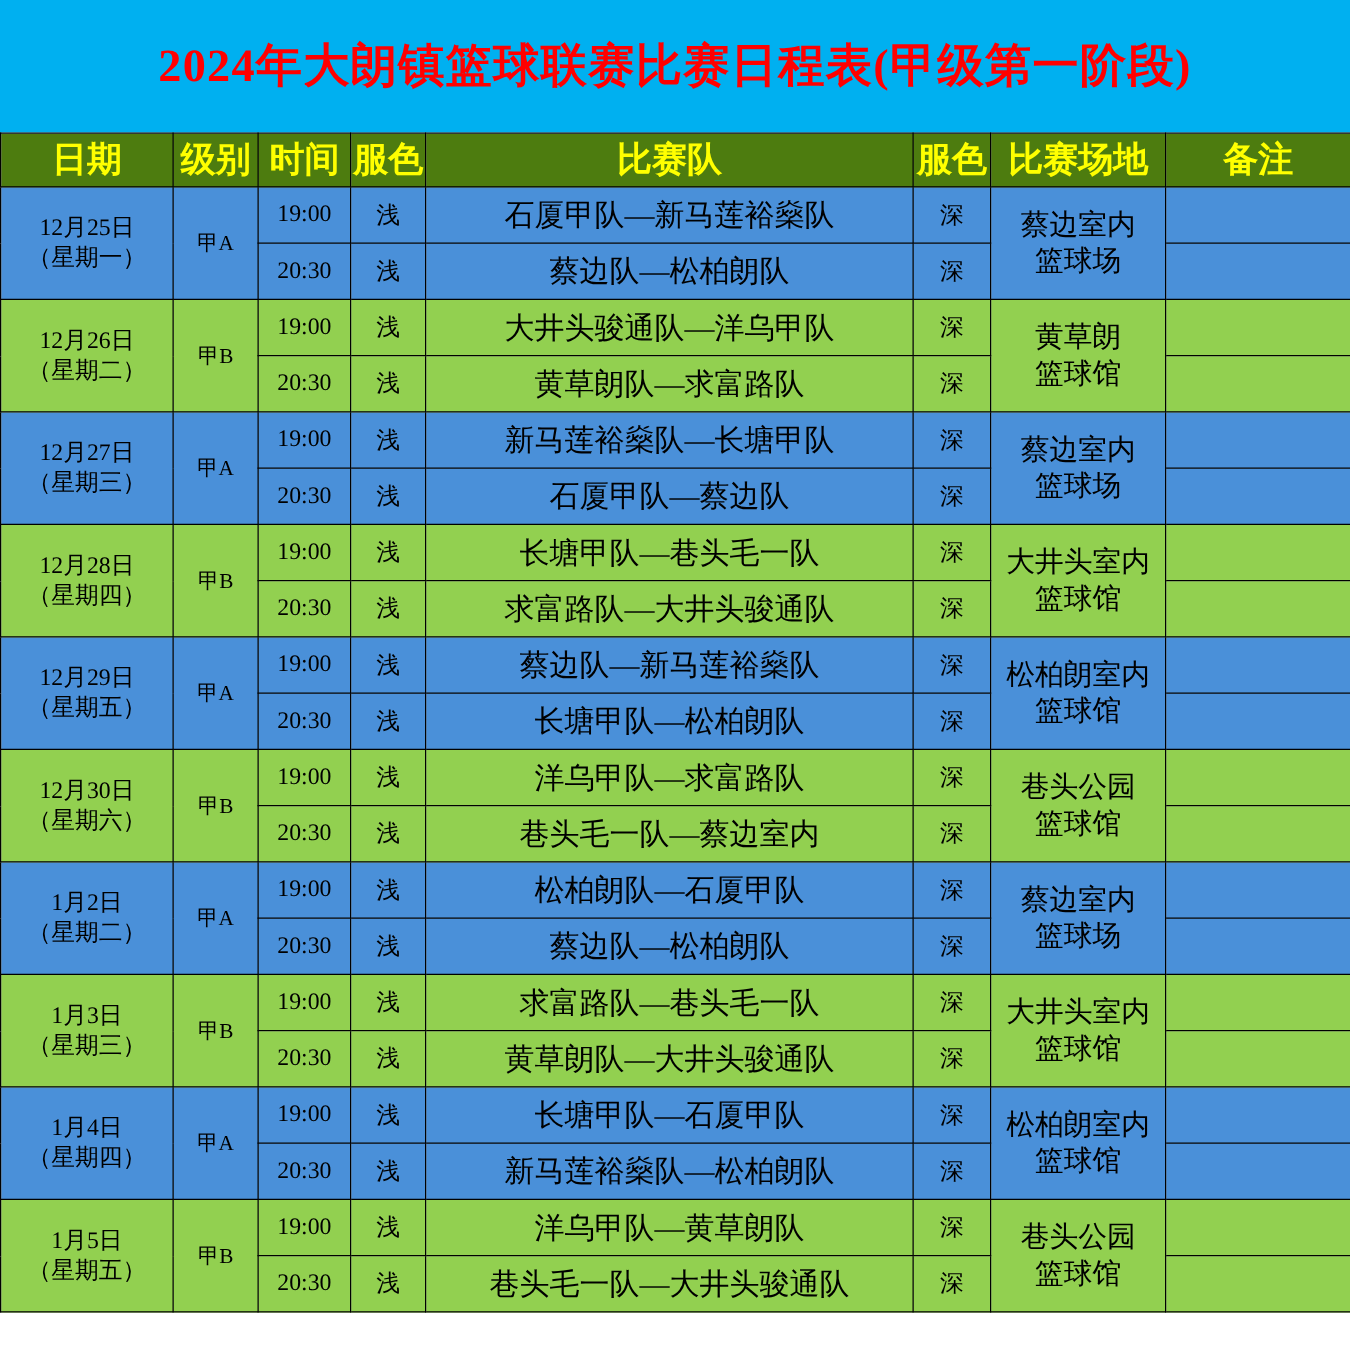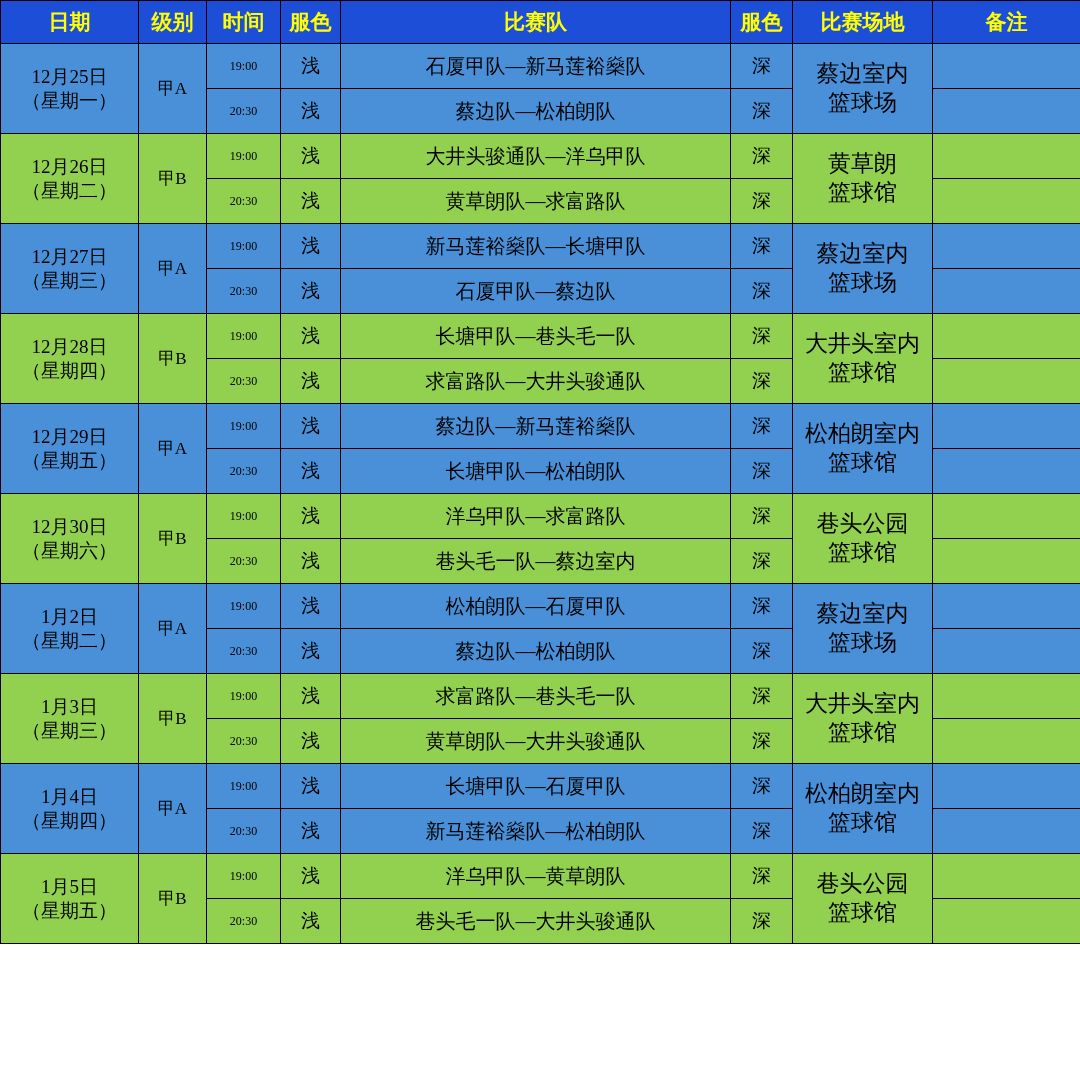--- a/index.html
+++ b/index.html
@@ -40,23 +40,23 @@
     table-layout: fixed;
     font-family: "Liberation Serif", serif;
   }
   table.schedule td, table.schedule th {
     border: 1px solid #000000;
     text-align: center;
     vertical-align: middle;
     padding: 0;
   }
   thead th {
-    background: #1d4ed8;
+    background: #4d7c0f;
     color: #ffff00;
-    font-size: 21px;
+    font-size: 28px;
     font-weight: bold;
     height: 42px;
     font-family: "Liberation Serif", serif;
   }
   
   col.c-date  { width: 138px; }
   col.c-level { width: 68px; }
   col.c-time  { width: 74px; }
   col.c-color1{ width: 60px; }
   col.c-team  { width: 390px; }
@@ -68,36 +68,39 @@
     font-size: 20px;
     height: 44px;
     color: #000000;
   }
   td.date {
     font-size: 19px;
     line-height: 1.25;
     margin-left: 35px;
   }
   td.level { font-size: 17px; }
-  td.time  { font-size: 12px; }
+  td.time  { font-size: 19px; }
   td.shirt { font-size: 19px; }
-  td.team  { font-size: 20px; }
+  td.team  { font-size: 24px; }
   td.venue { font-size: 23px; line-height: 1.25; }
   td.note  { font-size: 19px; }
 
   .blue  { background: #4a90d9; }
   .green { background: #92d050; }
 
   .sub { display: block; }
 </style>
 </head>
 <body>
 
 <div class="page">
 
+  <div class="title-bar">
+    <div class="title-text">2024年大朗镇篮球联赛比赛日程表(甲级第一阶段)</div>
+  </div>
 
   <table class="schedule">
     <colgroup>
       <col class="c-date">
         <col class="c-level">
         <col class="c-time">
         <col class="c-color1">
       <col class="c-team">
         <col class="c-color2">
         <col class="c-venue">

